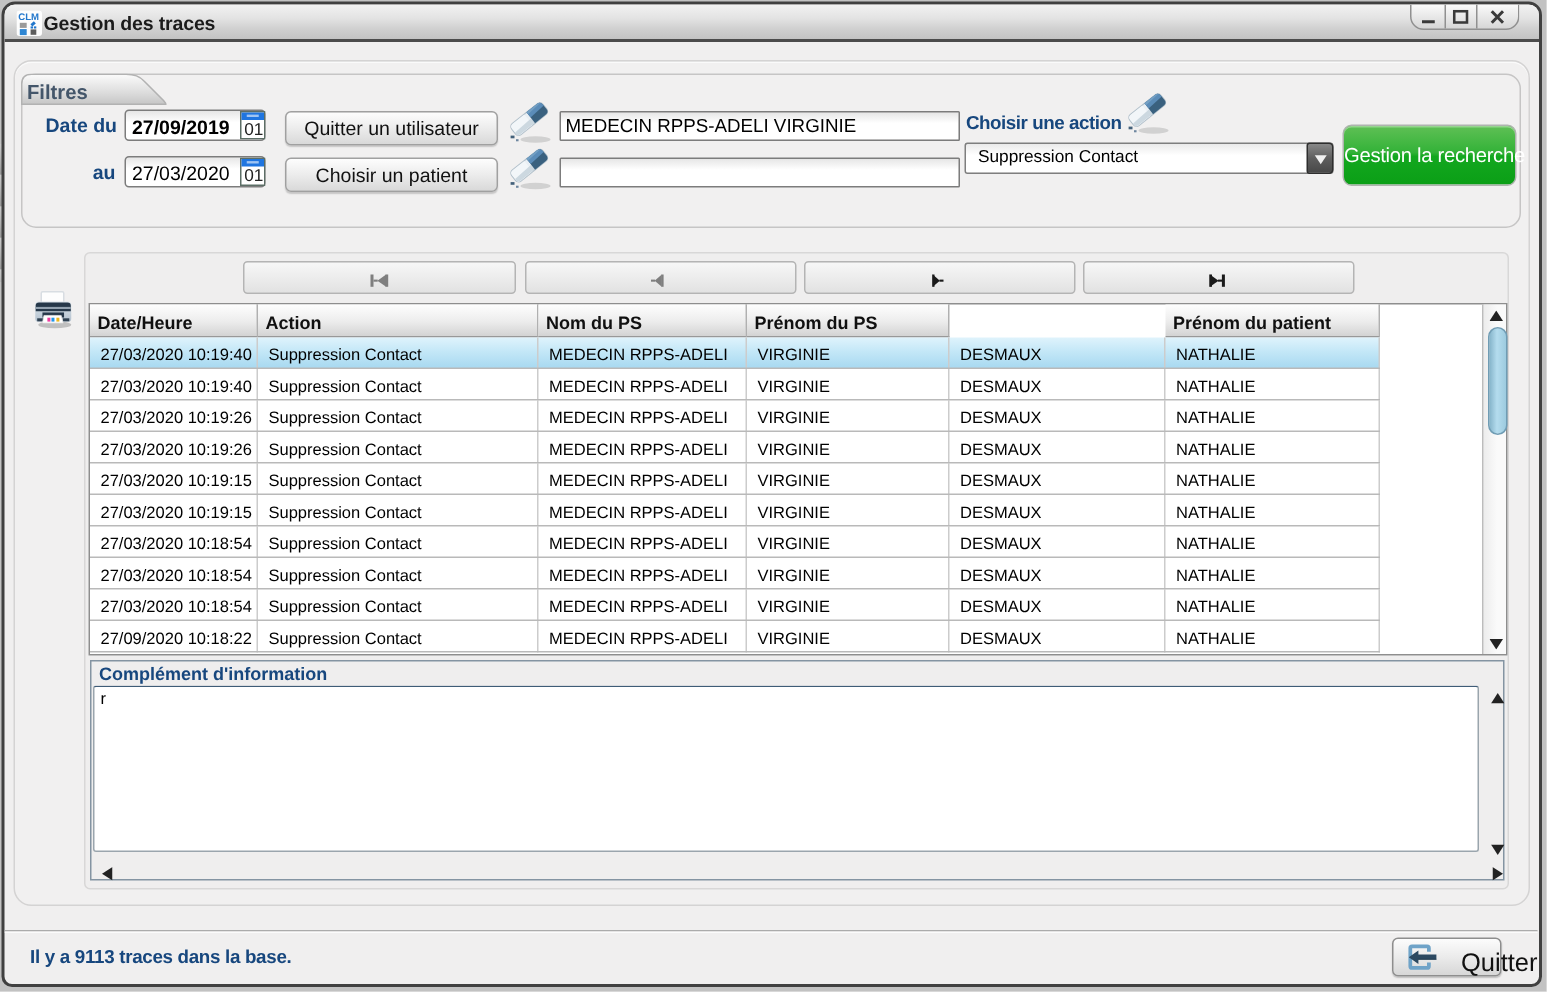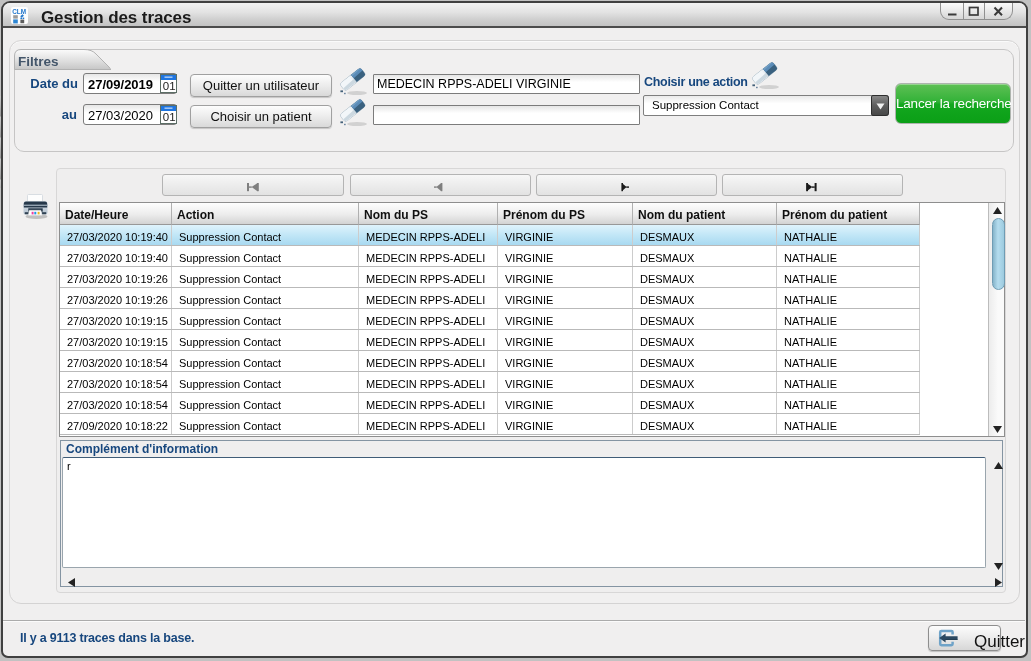--- a/index.html
+++ b/index.html
@@ -1,19 +1,19 @@
 <!DOCTYPE html>
 <html><head><meta charset="utf-8"><style>
 *{margin:0;padding:0;box-sizing:border-box;}
 html,body{width:1031px;height:661px;}
 body{background:#c2c2c2;font-family:"Liberation Sans",sans-serif;position:relative;overflow:hidden;}
 .abs{position:absolute;}
 #win{position:absolute;left:1px;top:1px;width:1027px;height:657px;background:#f0efef;border:2px solid #404040;border-radius:9px 9px 7px 7px;overflow:hidden;}
 #titlebar{position:absolute;left:0;top:0;width:100%;height:25px;background:linear-gradient(180deg,#f2f2f2 0%,#e3e3e3 40%,#d0d0d0 70%,#c3c3c3 100%);border-bottom:2px solid #4c4c4c;}
-#title{position:absolute;left:26px;top:5px;font-size:17px;letter-spacing:-0.1px;font-weight:bold;color:#1b1b1b;padding-left:12px;}
+#title{position:absolute;left:26px;top:5px;font-size:13px;letter-spacing:-0.1px;font-weight:bold;color:#1b1b1b;}
 #winbtns{position:absolute;left:937px;top:0;width:73px;height:17px;background:linear-gradient(180deg,#fbfbfb,#d6d6d6);border:1px solid #909090;border-top:none;border-radius:0 0 9px 9px;}
 .wsep{position:absolute;top:0;width:1px;height:100%;background:#909090;}
 #outerpanel{position:absolute;left:6px;top:37px;width:1011px;height:564px;border:1px solid #d4d3d3;border-radius:12px;background:#f1f0f0;box-shadow:inset 0 1px 0 #fafafa;}
 #filtres{position:absolute;left:11px;top:46px;width:1000px;height:103px;border:1px solid #c6c5c5;border-radius:10px;}
 .navy{color:#17477e;font-weight:bold;}
 .field{position:absolute;background:#fff;border:1px solid #7c7c7c;border-radius:3px;background:linear-gradient(180deg,#e6e6e6 0,#ffffff 40%);}
 .btn{position:absolute;background:linear-gradient(180deg,#fdfdfd 0%,#ececec 50%,#d9d9d9 100%);border:1px solid #a0a0a0;border-radius:4px;font-size:13px;color:#111;text-align:center;box-shadow:0 1px 1px rgba(0,0,0,0.18);}
 #greenbtn{position:absolute;left:892px;top:80px;width:116px;height:41px;border-radius:6px;border:1px solid #aeb4ae;background:linear-gradient(180deg,#5fc055 0%,#33b238 45%,#13a71f 52%,#0b9f16 100%);color:#fff;font-size:13.5px;letter-spacing:-0.2px;text-align:center;line-height:39px;white-space:nowrap;box-shadow:inset 0 1px 0 rgba(255,255,255,0.35);}
 #tzone{position:absolute;left:53px;top:165px;width:950px;height:425px;border:1px solid #d8d7d7;border-radius:4px;background:#efeeee;}
 .navbtn{position:absolute;top:171px;height:22px;background:linear-gradient(180deg,#f7f7f7,#e2e2e2);border:1px solid #b4b4b4;border-radius:3px;}
@@ -136,21 +136,21 @@
     </g>
     <rect x="4.4" y="26.4" width="2.6" height="1.8" fill="#44617a"></rect>
     <rect x="8" y="28.8" width="1.7" height="1.4" fill="#6e87a0"></rect>
   </svg>
   <div class="abs" style="left:640px;top:92px;width:246px;height:21px;background:#fff;border:1px solid #7e7e7e;border-radius:2px;background:linear-gradient(180deg,#eaeaea 0,#ffffff 40%);"></div>
   <div class="abs" style="left:649px;top:96px;font-size:11.5px;">Suppression Contact</div>
   <div class="abs" style="left:868px;top:92px;width:18px;height:21px;background:linear-gradient(180deg,#888888,#5e5e5e 50%,#484848);border:1.5px solid #2e2e2e;border-radius:2px 3px 3px 2px;"></div>
   <svg class="abs" style="left:873px;top:100px" width="9" height="7" viewBox="0 0 9 7">
       <path d="M0.5 0.5 L8.5 0.5 L4.5 6.5 Z" fill="#f0f0f0"></path>
     </svg>
-  <div id="greenbtn">Lancer la recherche</div>
+  <div id="greenbtn">Gestion la recherche</div>
 
   <div id="tzone"></div>
   <svg class="abs" style="left:20px;top:190px" width="26" height="27" viewBox="0 0 26 27">
     <defs>
         <linearGradient id="pbody" x1="0" y1="0" x2="0" y2="1">
       <stop offset="0" stop-color="#dbe3ea"></stop>
           <stop offset="1" stop-color="#b4c2cf"></stop>
     </linearGradient>
       </defs>
     <ellipse cx="13.5" cy="23.5" rx="11" ry="2.4" fill="#000" opacity="0.2"></ellipse>
@@ -200,21 +200,20 @@
         <rect x="7" y="4.4" width="2.8" height="1.4"></rect>
         <rect x="9.6" y="1" width="2" height="8.2"></rect>
       </g>
     </svg>
 
   <div id="tbl">
     <div class="hcell" style="left:0;width:112px;">Date/Heure</div>
     <div class="hcell" style="left:112px;width:187px;">Action</div>
     <div class="hcell" style="left:299px;width:139px;">Nom du PS</div>
     <div class="hcell" style="left:438px;width:135px;">Prénom du PS</div>
-    <div class="hcell" style="left:573px;width:144px;">Nom du patient</div>
     <div class="hcell" style="left:717px;width:143px;">Prénom du patient</div>
     <div id="rows">
         <div id="selrow" style="left:0px;top:22px;width:860px;height:21px;"></div>
         <div class="rcell" style="left:0px;top:22px;width:112px;">27/03/2020 10:19:40</div>
         <div class="rcell" style="left:112px;top:22px;width:187px;">Suppression Contact</div>
         <div class="rcell" style="left:299px;top:22px;width:139px;">MEDECIN RPPS-ADELI</div>
         <div class="rcell" style="left:438px;top:22px;width:135px;">VIRGINIE</div>
         <div class="rcell" style="left:573px;top:22px;width:144px;">DESMAUX</div>
         <div class="rcell" style="left:717px;top:22px;width:143px;">NATHALIE</div>
         <div class="rowline" style="top:42px;width:860px;"></div>

